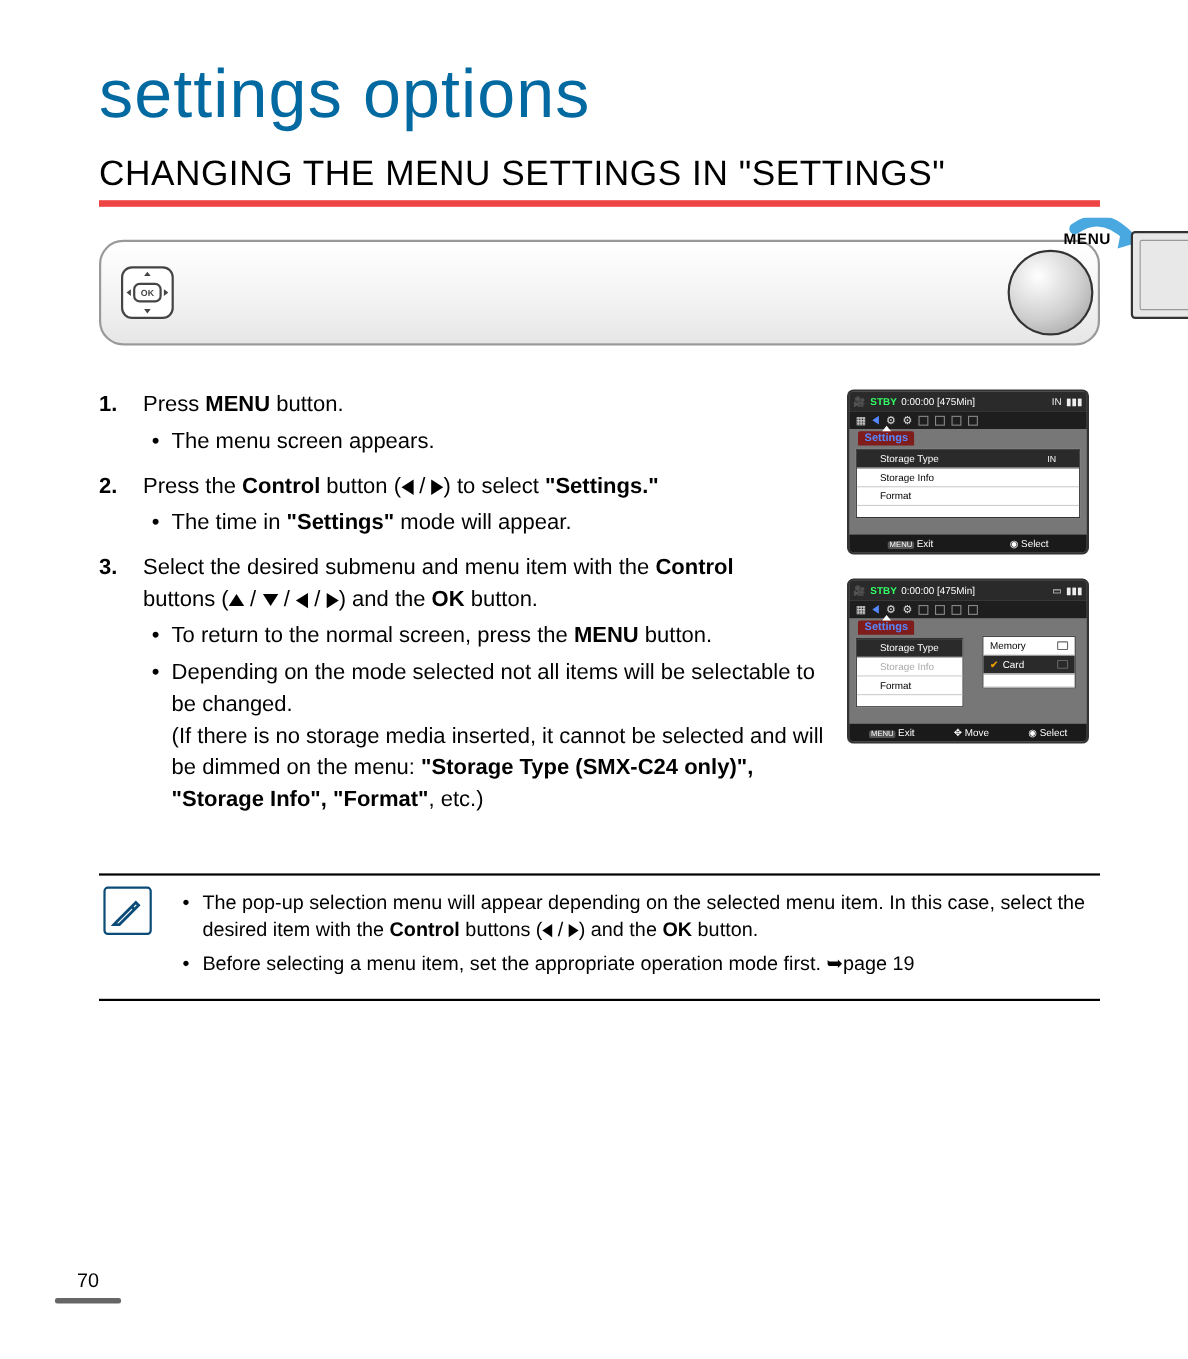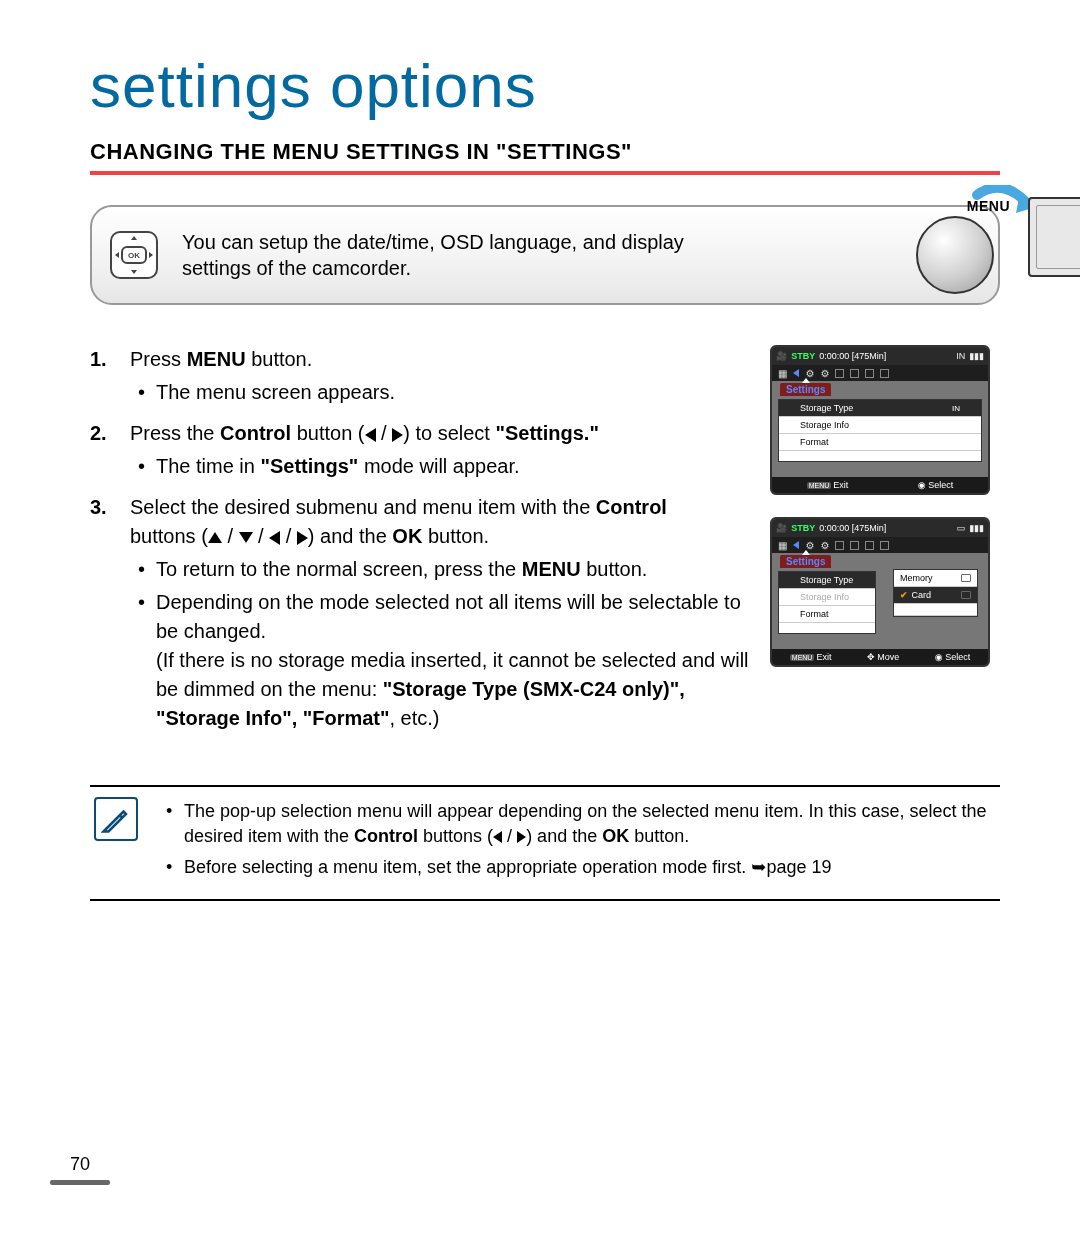--- a/index.html
+++ b/index.html
@@ -14,25 +14,25 @@
   }
   .page-title {
     font-family: "Century Gothic", "Futura", Arial, sans-serif;
     font-weight: 300;
     font-size: 62px;
     letter-spacing: 1px;
     color: #0369a1;
     margin-bottom: 18px;
   }
   .section-heading {
-    font-size: 22px;
-    font-weight: bold;
+    font-size: 32px;
+    font-weight: normal;
     letter-spacing: 0.5px;
     padding-bottom: 6px;
-    border-bottom: 4px solid #ef4444;
+    border-bottom: 6px solid #ef4444;
     margin-bottom: 30px;
   }
   .intro-banner {
     border: 2px solid #999;
     border-radius: 22px;
     background: linear-gradient(#fff,#f2f2f2 60%,#e6e6e6);
     position: relative;
     padding: 22px 280px 22px 90px;
     min-height: 96px;
     display: flex;
@@ -214,21 +214,20 @@
 
 <h1 class="page-title">settings options</h1>
 <h2 class="section-heading">CHANGING THE MENU SETTINGS IN "SETTINGS"</h2>
 
 <div class="intro-banner">
   <div class="ok-pad">
     <span class="dotL"></span>
       <span class="dotR"></span>
     <span class="inner">OK</span>
   </div>
-  <div class="intro-text">You can setup the date/time, OSD language, and display settings of the camcorder.</div>
   <div class="menu-btn">
     <span class="menu-label">MENU</span>
   </div>
   <div class="camcorder">
     <svg class="arrow-swoosh" viewBox="0 0 70 50">
       <path d="M5 10 Q 30 -8 55 18" fill="none" stroke="#4aa8e0" stroke-width="10" stroke-linecap="round"></path>
       <path d="M48 8 L64 22 L44 28 Z" fill="#4aa8e0"></path>
     </svg>
     <div class="screen"></div>
 

